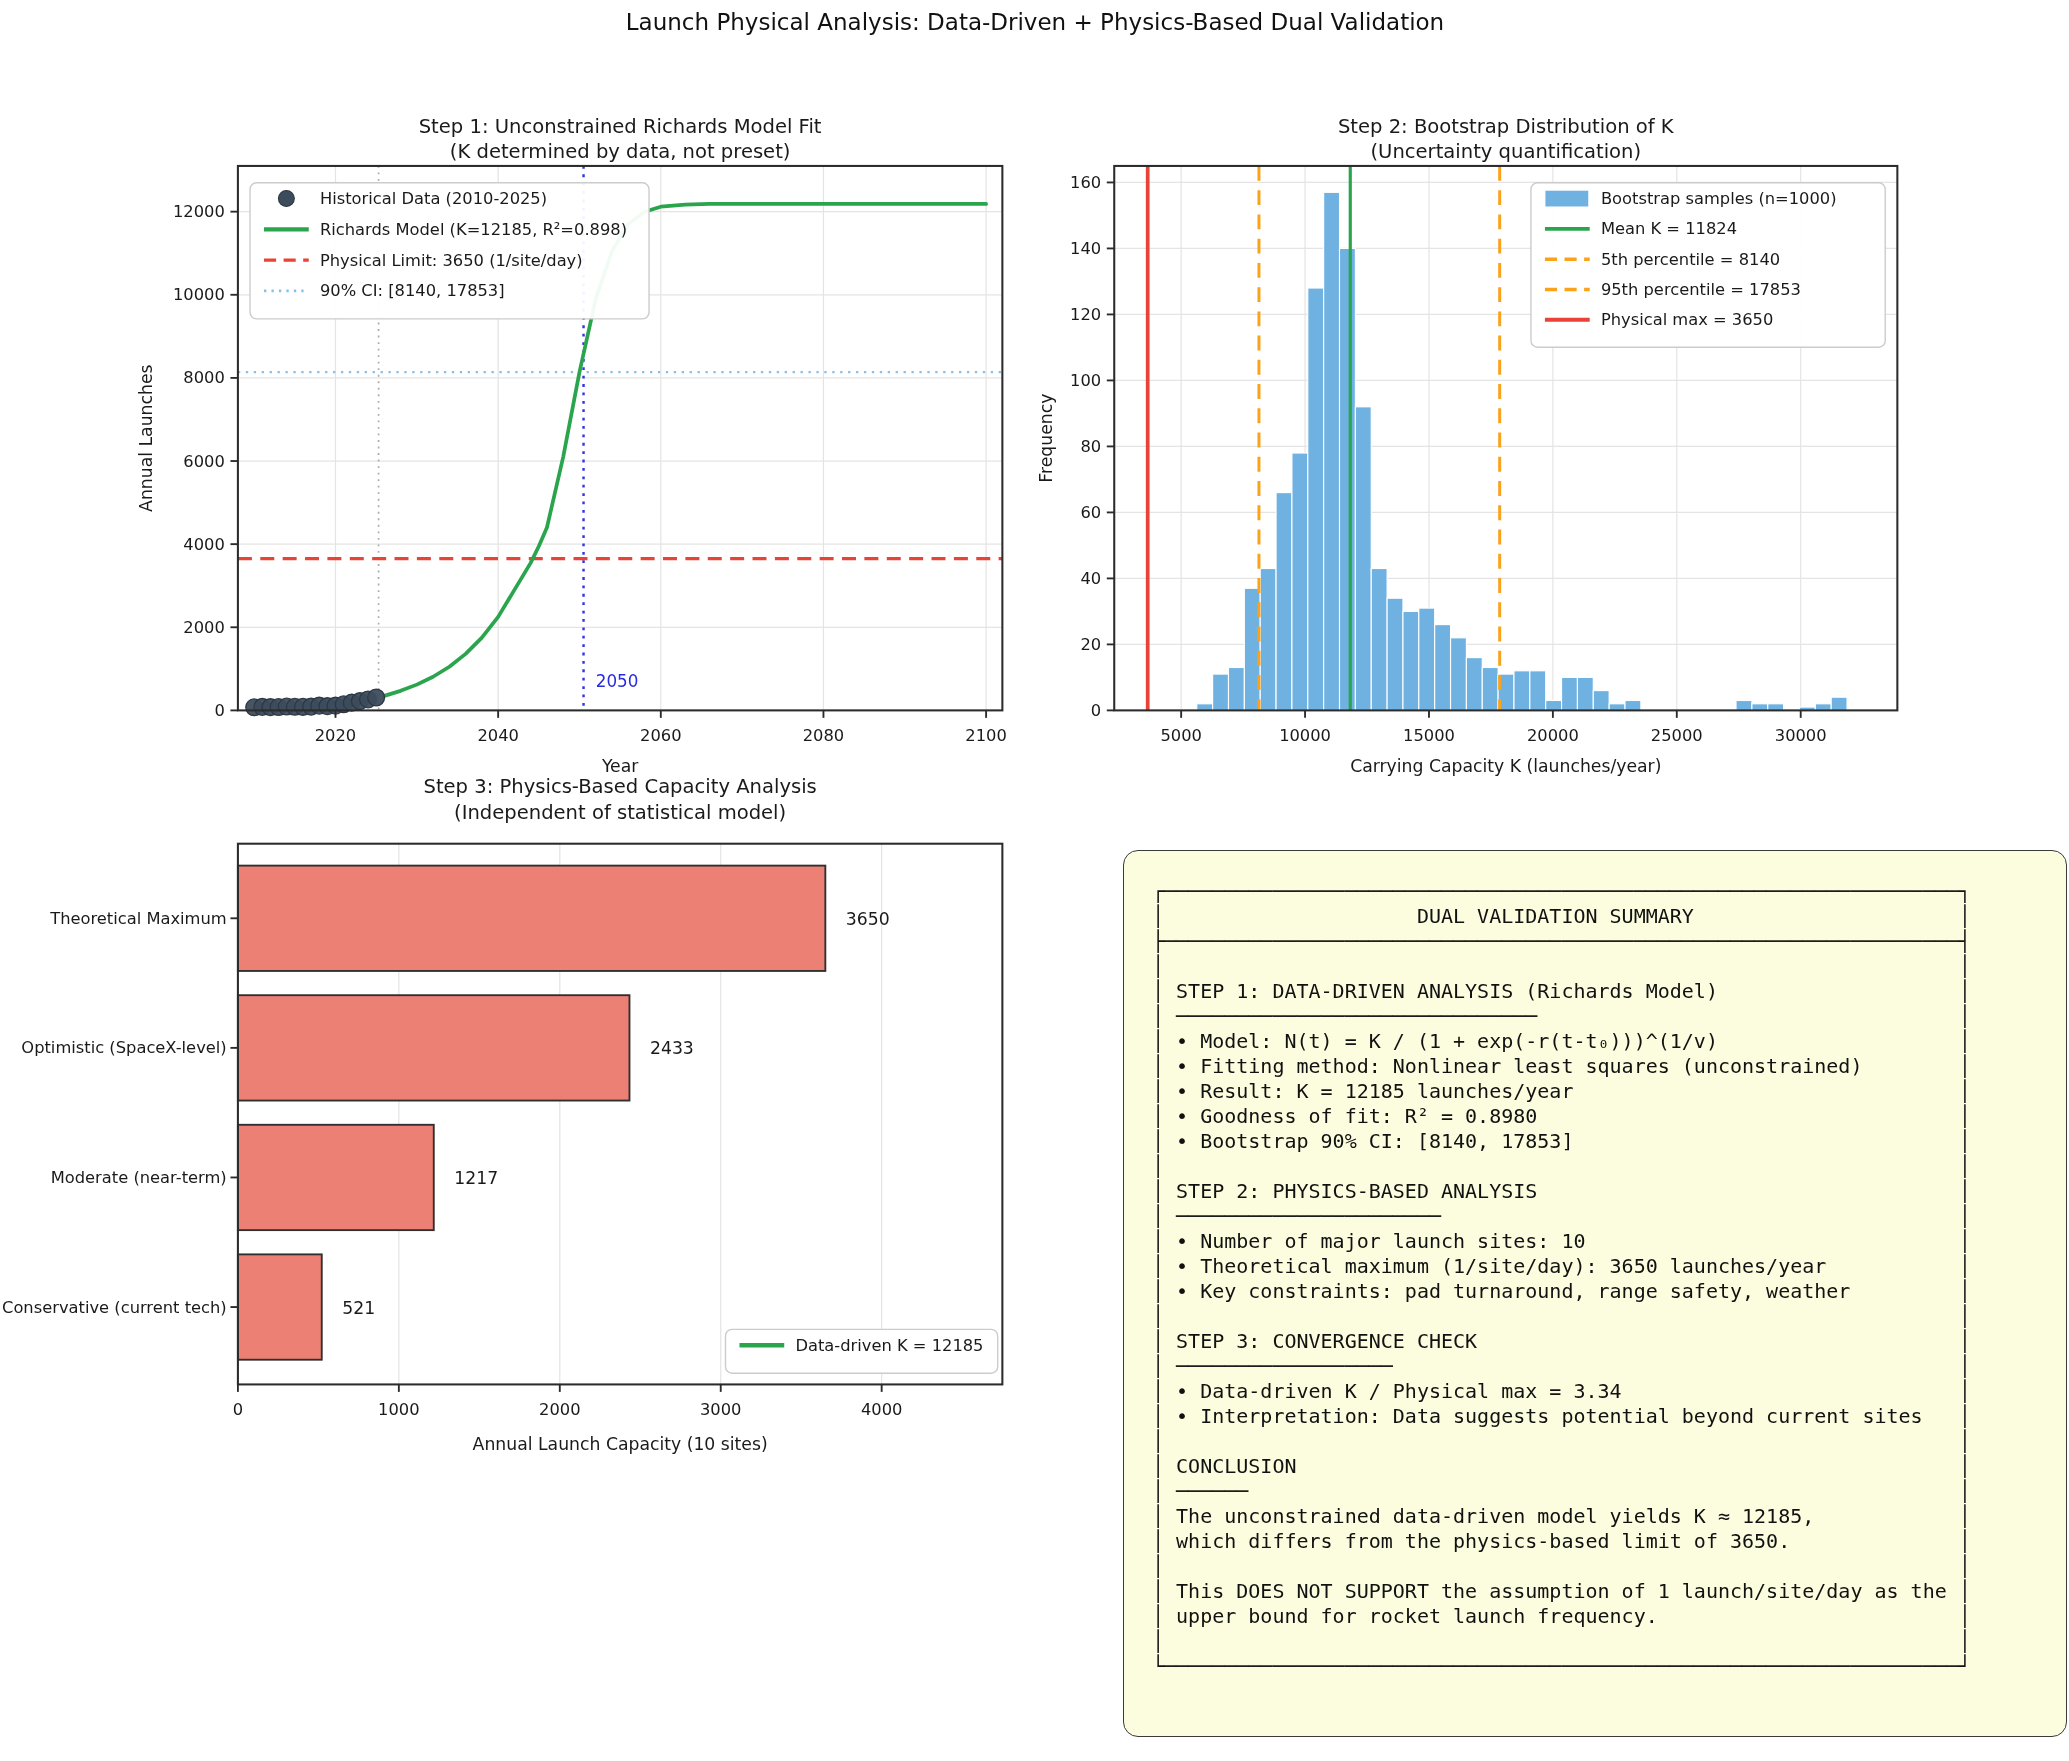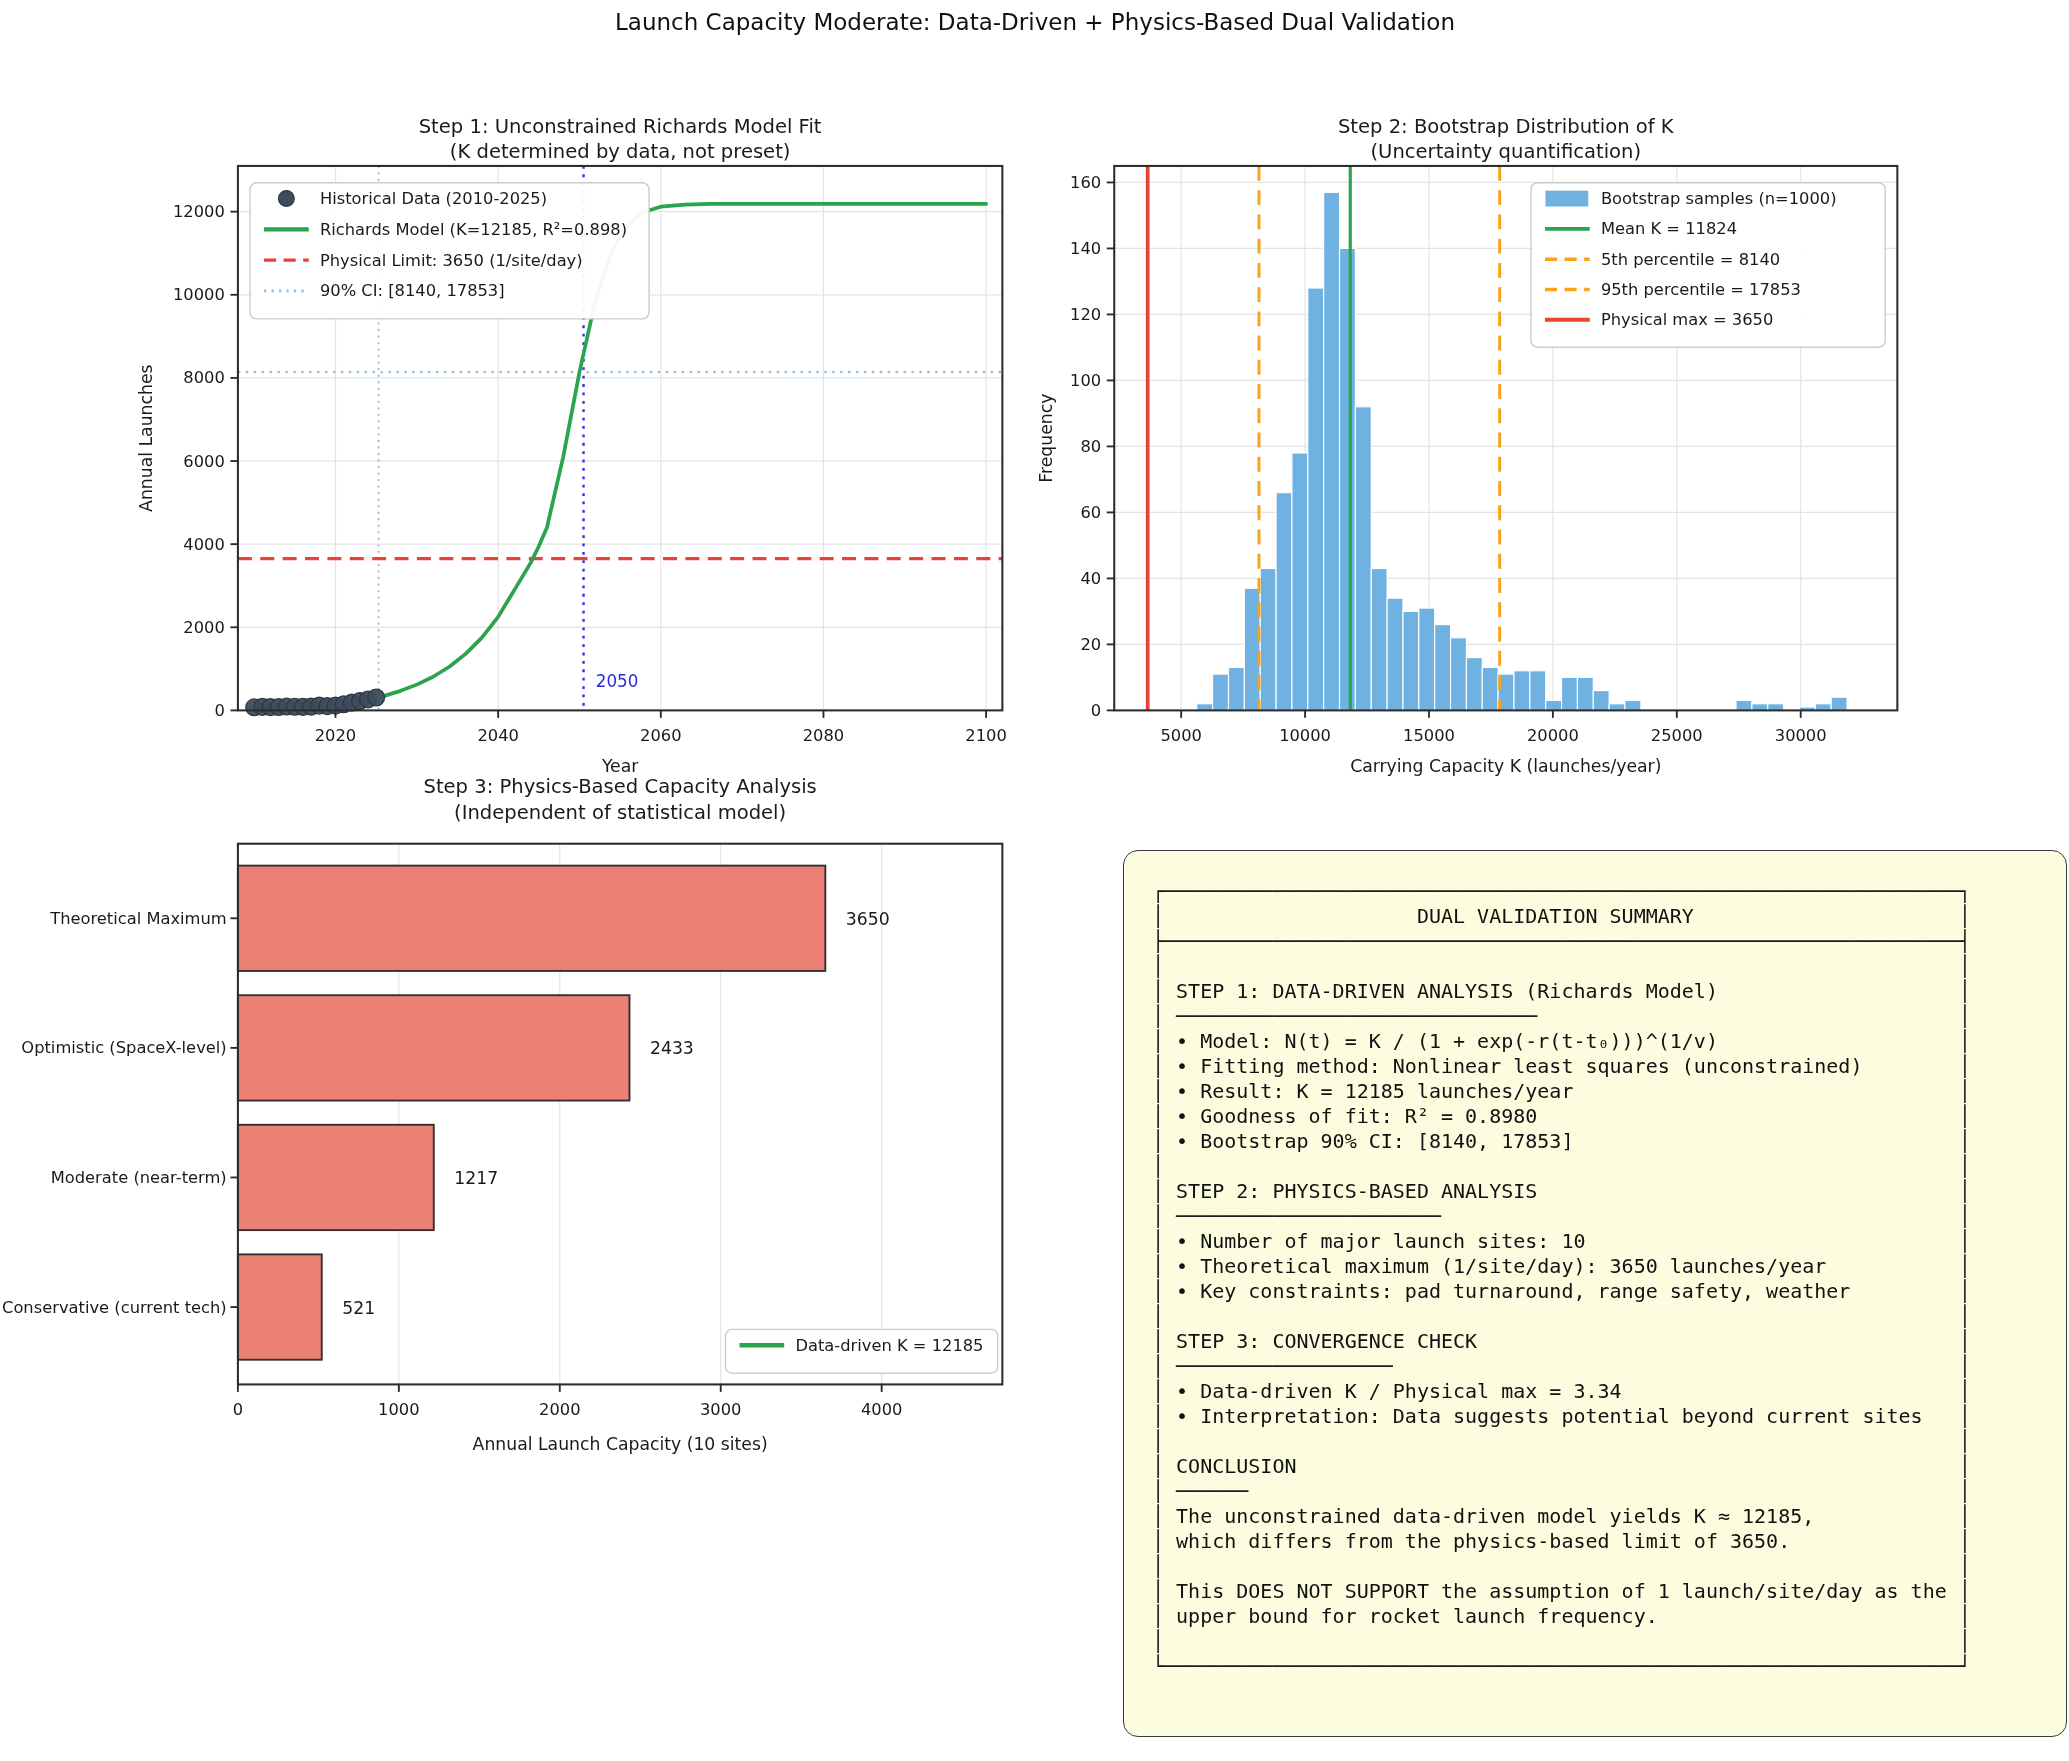--- a/index.html
+++ b/index.html
@@ -20,21 +20,21 @@
   }
   #summary-text{
     margin:0;
     font-family:"DejaVu Sans Mono","Liberation Mono",monospace;
     font-size:20px;line-height:25px;color:#111;
   }
 </style>
 </head>
 <body>
 
-<div id="suptitle">Launch Capacity Moderate: Data-Driven + Physics-Based Dual Validation</div>
+<div id="suptitle">Launch Physical Analysis: Data-Driven + Physics-Based Dual Validation</div>
 
 <svg id="charts" width="2070" height="1762" viewBox="0 0 2220 1890">
     <g>
       <text x="665" y="143" text-anchor="middle" fill="#1a1a1a" font-size="21">Step 1: Unconstrained Richards Model Fit</text>
       <text x="665" y="170" text-anchor="middle" fill="#1a1a1a" font-size="21">(K determined by data, not preset)</text>
       <line x1="359.6808510638298" y1="178" x2="359.6808510638298" y2="762" stroke="#e4e4e4" stroke-width="1.3"></line>
       <line x1="534.1489361702128" y1="178" x2="534.1489361702128" y2="762" stroke="#e4e4e4" stroke-width="1.3"></line>
       <line x1="708.6170212765958" y1="178" x2="708.6170212765958" y2="762" stroke="#e4e4e4" stroke-width="1.3"></line>
       <line x1="883.0851063829788" y1="178" x2="883.0851063829788" y2="762" stroke="#e4e4e4" stroke-width="1.3"></line>
       <line x1="1057.5531914893618" y1="178" x2="1057.5531914893618" y2="762" stroke="#e4e4e4" stroke-width="1.3"></line>

